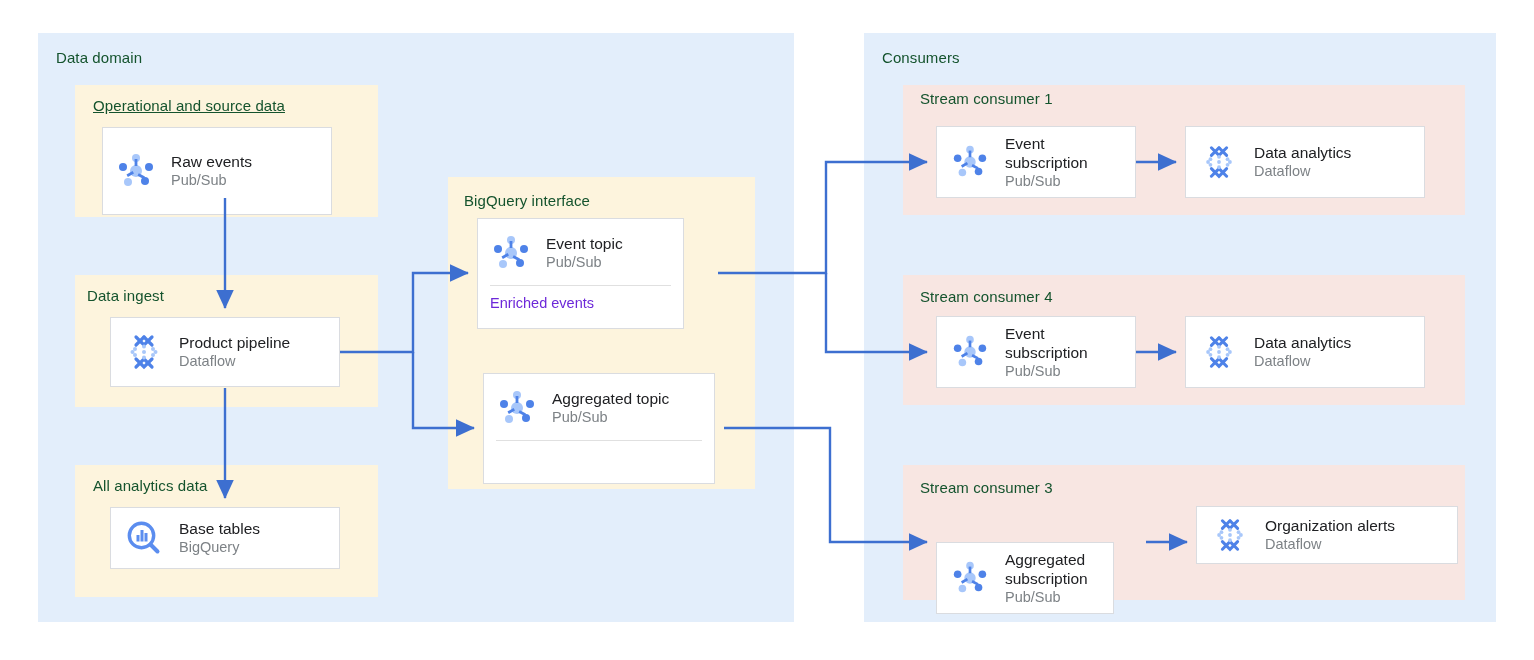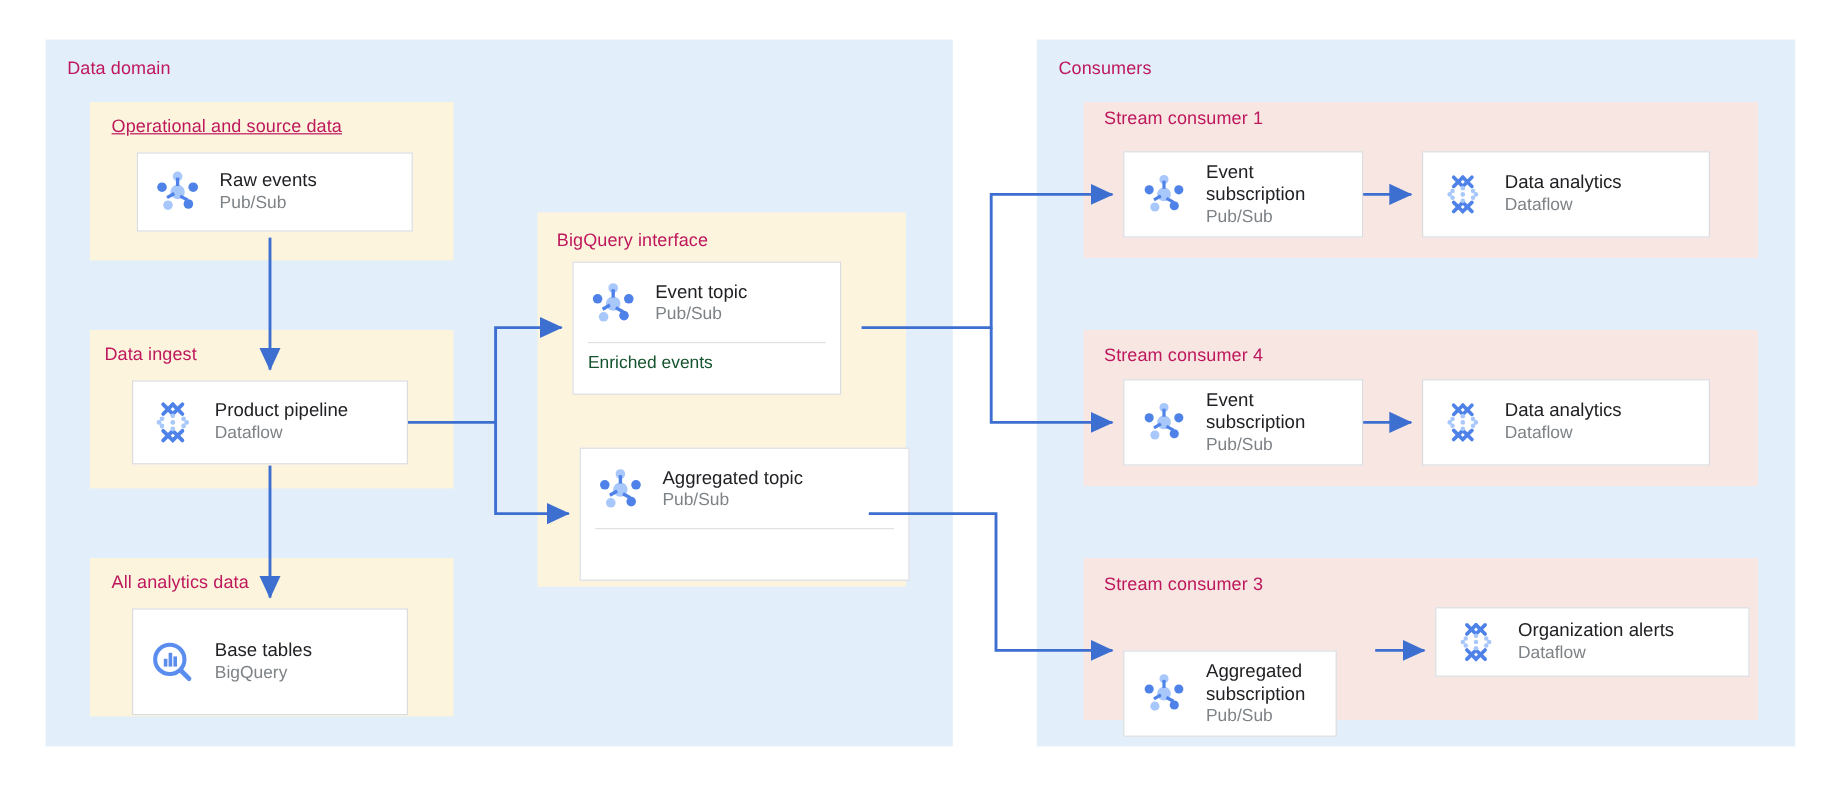--- a/index.html
+++ b/index.html
@@ -13,21 +13,21 @@
 
   
   .panel { position: absolute; }
   .panel-blue   { background: #e3eefb; }
   .panel-yellow { background: #fdf4dd; }
   .panel-pink   { background: #f8e6e2; }
 
   .panel-title {
     position: absolute;
     font-size: 15px;
-    color: #be185d;
+    color: #14532d;
     letter-spacing: .1px;
     white-space: nowrap;
   }
 
   
   .card {
     position: absolute;
     background: #ffffff;
     border: 1px solid #dadce0;
     display: flex;
@@ -55,39 +55,39 @@
     font-size: 14.5px;
     color: #7d8286;
     line-height: 19px;
   }
 
   
   .card-top { display: flex; align-items: center; padding: 10px 10px 8px 12px; }
   .card-divider { height: 1px; background: #e0e0e0; margin: 0 12px; }
   .card-footer {
     font-size: 14.5px;
-    color: #14532d;
+    color: #6d28d9;
     padding: 9px 12px 10px 12px;
   }
 
   
   .edges { position: absolute; left: 0; top: 0; width: 1534px; height: 660px; pointer-events: none; }
 </style>
 </head>
 <body>
 
 <div id="stage">
 
   <div class="panel panel-blue" style="left:38px; top:33px; width:756px; height:589px;"></div>
   <div class="panel-title" style="left:56px; top:49px;">Data domain</div>
 
   <div class="panel panel-yellow" style="left:75px; top:85px; width:303px; height:132px;"></div>
   <div class="panel-title" style="left:93px; top:97px;text-decoration:underline;">Operational and source data</div>
 
-  <div class="card" style="left:114px; top:127px; width:230px; height:66px;">
+  <div class="card" style="left:102px; top:127px; width:230px; height:88px;">
     <div class="card-main">
       <span class="card-icon">
         <svg width="40" height="40" viewBox="0 0 40 40">
           <circle cx="20" cy="20" r="6" fill="#a8c7fa"></circle>
           <circle cx="20" cy="7" r="4" fill="#a8c7fa"></circle>
           <circle cx="7" cy="16" r="4" fill="#4e82e8"></circle>
           <circle cx="33" cy="16" r="4" fill="#4e82e8"></circle>
           <circle cx="12" cy="31" r="4" fill="#a8c7fa"></circle>
           <circle cx="29" cy="30" r="4" fill="#4e82e8"></circle>
           <rect x="18.6" y="8" width="2.8" height="7" fill="#4e82e8"></rect>
@@ -133,42 +133,42 @@
       <span class="card-text">
         <span class="card-title">Product pipeline</span>
         <span class="card-sub">Dataflow</span>
       </span>
     </div>
   </div>
 
   <div class="panel panel-yellow" style="left:75px; top:465px; width:303px; height:132px;"></div>
   <div class="panel-title" style="left:93px; top:477px;">All analytics data</div>
 
-  <div class="card" style="left:110px; top:507px; width:230px; height:89px;">
+  <div class="card" style="left:110px; top:507px; width:230px; height:62px;">
     <div class="card-main">
       <span class="card-icon">
         <svg width="40" height="40" viewBox="0 0 40 40">
           <circle cx="17.5" cy="17.5" r="12.2" fill="none" stroke="#5b8def" stroke-width="3.4"></circle>
           <rect x="12.5" y="17" width="3" height="6.5" fill="#5b8def"></rect>
           <rect x="16.5" y="12" width="3" height="11.5" fill="#5b8def"></rect>
           <rect x="20.5" y="15" width="3" height="8.5" fill="#5b8def"></rect>
           <path d="M26.5 26.5 L33.5 33.5" stroke="#5b8def" stroke-width="4" stroke-linecap="round"></path>
         </svg>
       </span>
       <span class="card-text">
         <span class="card-title">Base tables</span>
         <span class="card-sub">BigQuery</span>
       </span>
     </div>
   </div>
 
   <div class="panel panel-yellow" style="left:448px; top:177px; width:307px; height:312px;"></div>
   <div class="panel-title" style="left:464px; top:192px;">BigQuery interface</div>
 
-  <div class="card stacked" style="left:477px; top:218px; width:224px; height:111px;">
+  <div class="card stacked" style="left:477px; top:218px; width:207px; height:111px;">
     <div class="card-top" style="height:66px;">
       <span class="card-icon">
         <svg width="40" height="40" viewBox="0 0 40 40">
           <circle cx="20" cy="20" r="6" fill="#a8c7fa"></circle>
           <circle cx="20" cy="7" r="4" fill="#a8c7fa"></circle>
           <circle cx="7" cy="16" r="4" fill="#4e82e8"></circle>
           <circle cx="33" cy="16" r="4" fill="#4e82e8"></circle>
           <circle cx="12" cy="31" r="4" fill="#a8c7fa"></circle>
           <circle cx="29" cy="30" r="4" fill="#4e82e8"></circle>
           <rect x="18.6" y="8" width="2.8" height="7" fill="#4e82e8"></rect>
@@ -178,21 +178,21 @@
       </span>
       <span class="card-text">
         <span class="card-title">Event topic</span>
         <span class="card-sub">Pub/Sub</span>
       </span>
     </div>
     <div class="card-divider"></div>
     <div class="card-footer">Enriched events</div>
   </div>
 
-  <div class="card stacked" style="left:483px; top:373px; width:275px; height:111px;">
+  <div class="card stacked" style="left:483px; top:373px; width:232px; height:111px;">
     <div class="card-top" style="height:66px;">
       <span class="card-icon">
         <svg width="40" height="40" viewBox="0 0 40 40">
           <circle cx="20" cy="20" r="6" fill="#a8c7fa"></circle>
           <circle cx="20" cy="7" r="4" fill="#a8c7fa"></circle>
           <circle cx="7" cy="16" r="4" fill="#4e82e8"></circle>
           <circle cx="33" cy="16" r="4" fill="#4e82e8"></circle>
           <circle cx="12" cy="31" r="4" fill="#a8c7fa"></circle>
           <circle cx="29" cy="30" r="4" fill="#4e82e8"></circle>
           <rect x="18.6" y="8" width="2.8" height="7" fill="#4e82e8"></rect>

